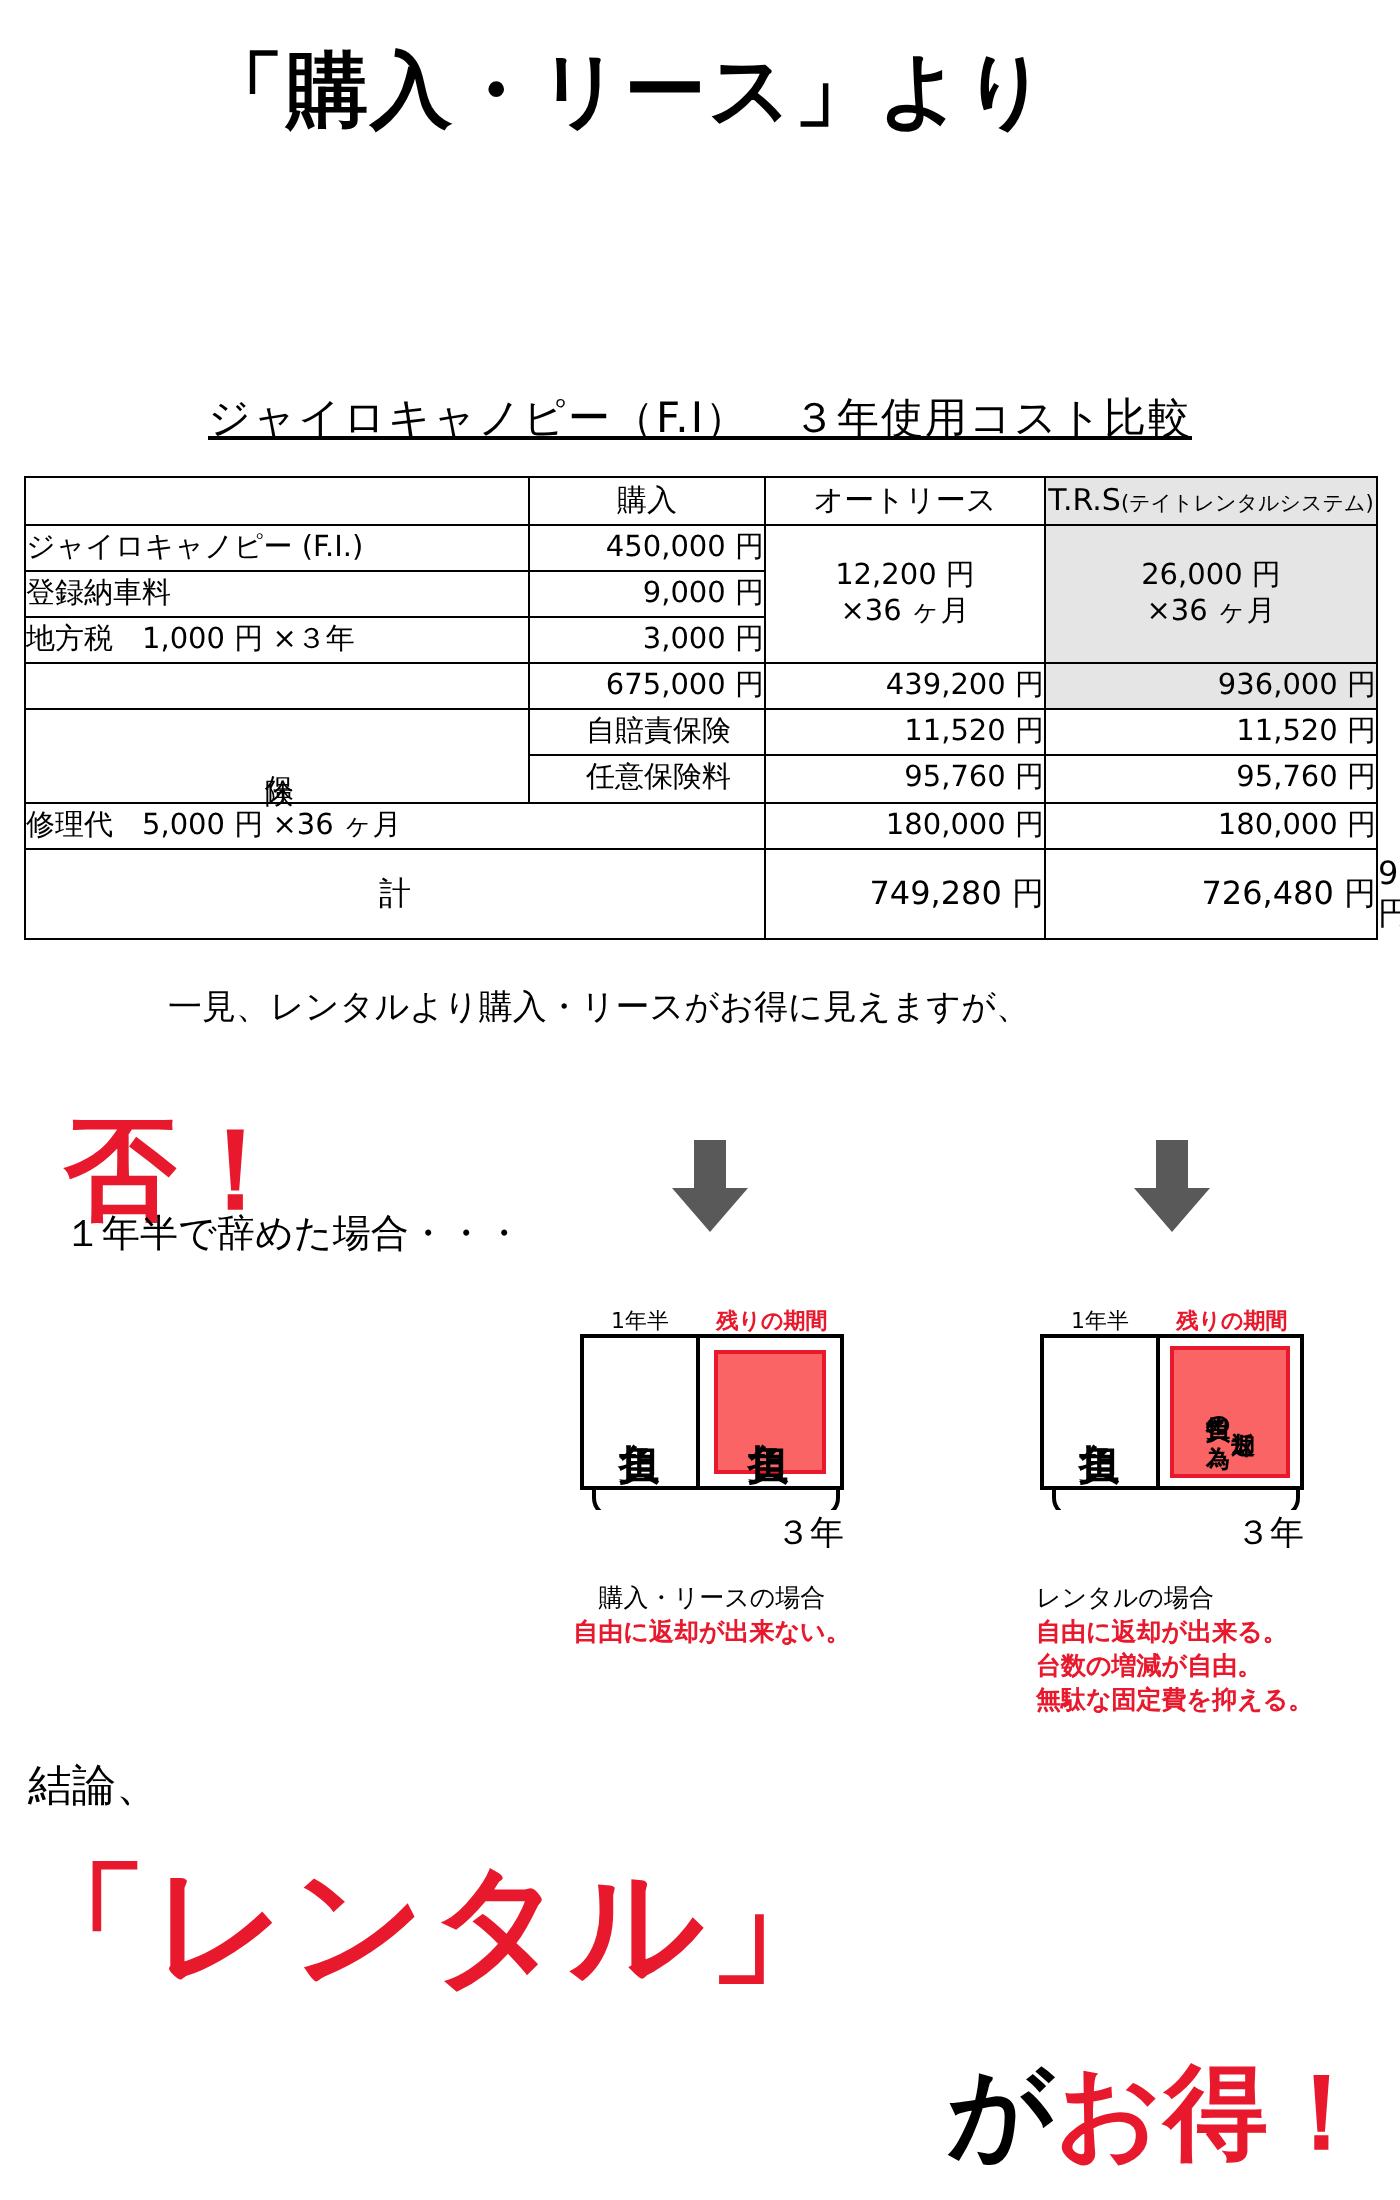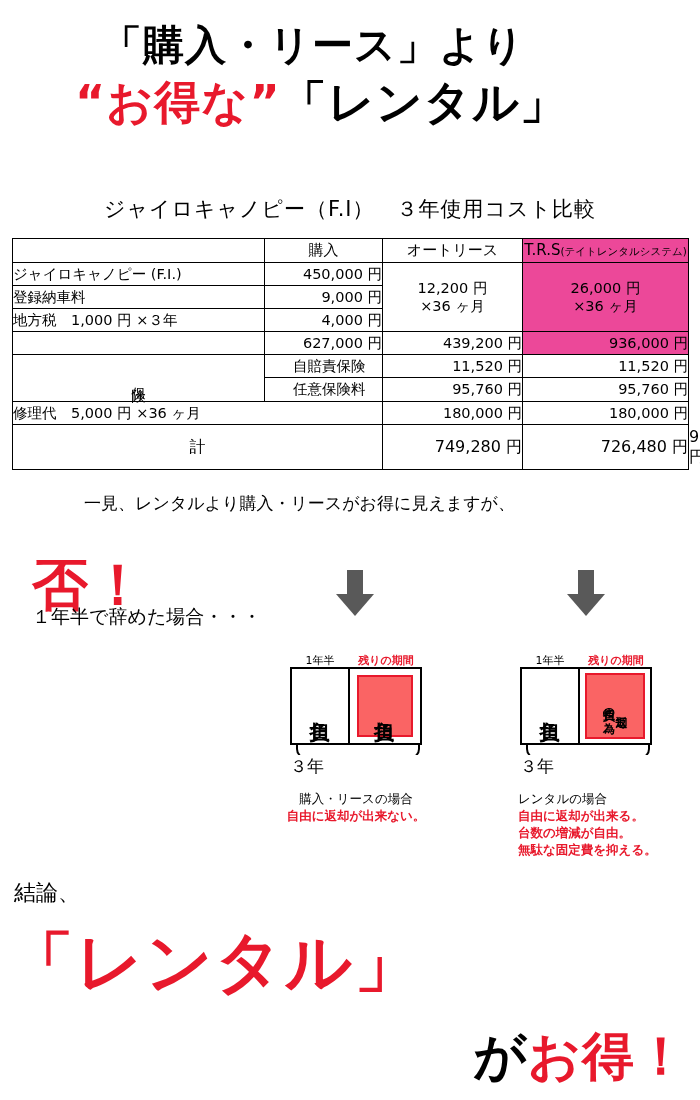--- a/index.html
+++ b/index.html
@@ -43,20 +43,21 @@
 
   
   .subtitle {
     position: absolute;
     left: 0;
     top: 195px;
     width: 700px;
     text-align: center;
     font-size: 21px;
     letter-spacing: 1px;
+    text-decoration: underline;
   }
 
   
   .cost-table {
     position: absolute;
     left: 12px;
     top: 238px;
     width: 676px;
     border-collapse: collapse;
     font-size: 14.5px;
@@ -74,21 +75,21 @@
   .cost-table .c-head {
     text-align: center;
     font-size: 15px;
   }
   .col-label { width: 252px; }
   .col-num   { width: 118px; }
   .col-lease { width: 140px; }
   .col-trs   { width: 166px; }
   .num { text-align: right; }
   .ctr { text-align: center; }
-  .blue-cell { background: #ec4899; }
+  .blue-cell { background: #e5e5e5; }
   .hoken-cell {
     writing-mode: vertical-rl;
     text-orientation: upright;
     text-align: center;
     width: 22px;
     padding: 2px 0;
     letter-spacing: 2px;
   }
   .trs-head {
     font-size: 14px;
@@ -229,21 +230,21 @@
     width: 120px;
     height: 12px;
     left: 6px;
     top: 0;
   }
   .brace-label {
     position: absolute;
     top: 10px;
     left: 0;
     width: 132px;
-    text-align: left;
+    text-align: right;
     font-size: 17px;
     background: #fff;
   }
   .dia-caption {
     font-size: 12.5px;
     line-height: 1.35;
     margin-top: 12px;
   }
   .dia-caption .r { color: #e8192c; font-weight: bold; }
   .dia-caption .k { color: #000; }
@@ -271,23 +272,20 @@
     font-size: 52px;
     font-weight: bold;
     letter-spacing: 1px;
   }
 </style>
 </head>
 <body>
 
 <div class="headline">
   <div class="headline-line1">「購入・リース」より</div>
-  <div class="headline-line2">
-    <span class="red">“お得な”</span><span>「レンタル」</span>
-  </div>
 </div>
 
 <div class="subtitle">ジャイロキャノピー（F.Ⅰ）　３年使用コスト比較</div>
 
 <table class="cost-table">
   <colgroup>
     <col class="col-label">
       <col class="col-num">
       <col class="col-lease">
       <col class="col-trs">
@@ -306,25 +304,25 @@
 ×36 ヶ月</td>
       <td class="ctr tall blue-cell" rowspan="3" style="white-space:pre-line">26,000 円
 ×36 ヶ月</td>
     </tr>
     <tr>
       <td>登録納車料</td>
       <td class="num">9,000 円</td>
     </tr>
     <tr>
       <td>地方税　1,000 円 ×３年</td>
-      <td class="num">4,000 円</td>
+      <td class="num">3,000 円</td>
     </tr>
     <tr>
       <td></td>
-      <td class="num">627,000 円</td>
+      <td class="num">675,000 円</td>
       <td class="num">439,200 円</td>
       <td class="num blue-cell">936,000 円</td>
     </tr>
     <tr>
       <td class="hoken-cell" rowspan="2">保険</td>
       <td style="border-left:none;padding-left:28px;">自賠責保険</td>
       <td class="num">11,520 円</td>
       <td class="num">11,520 円</td>
       <td class="blue-cell"></td>
     </tr>

